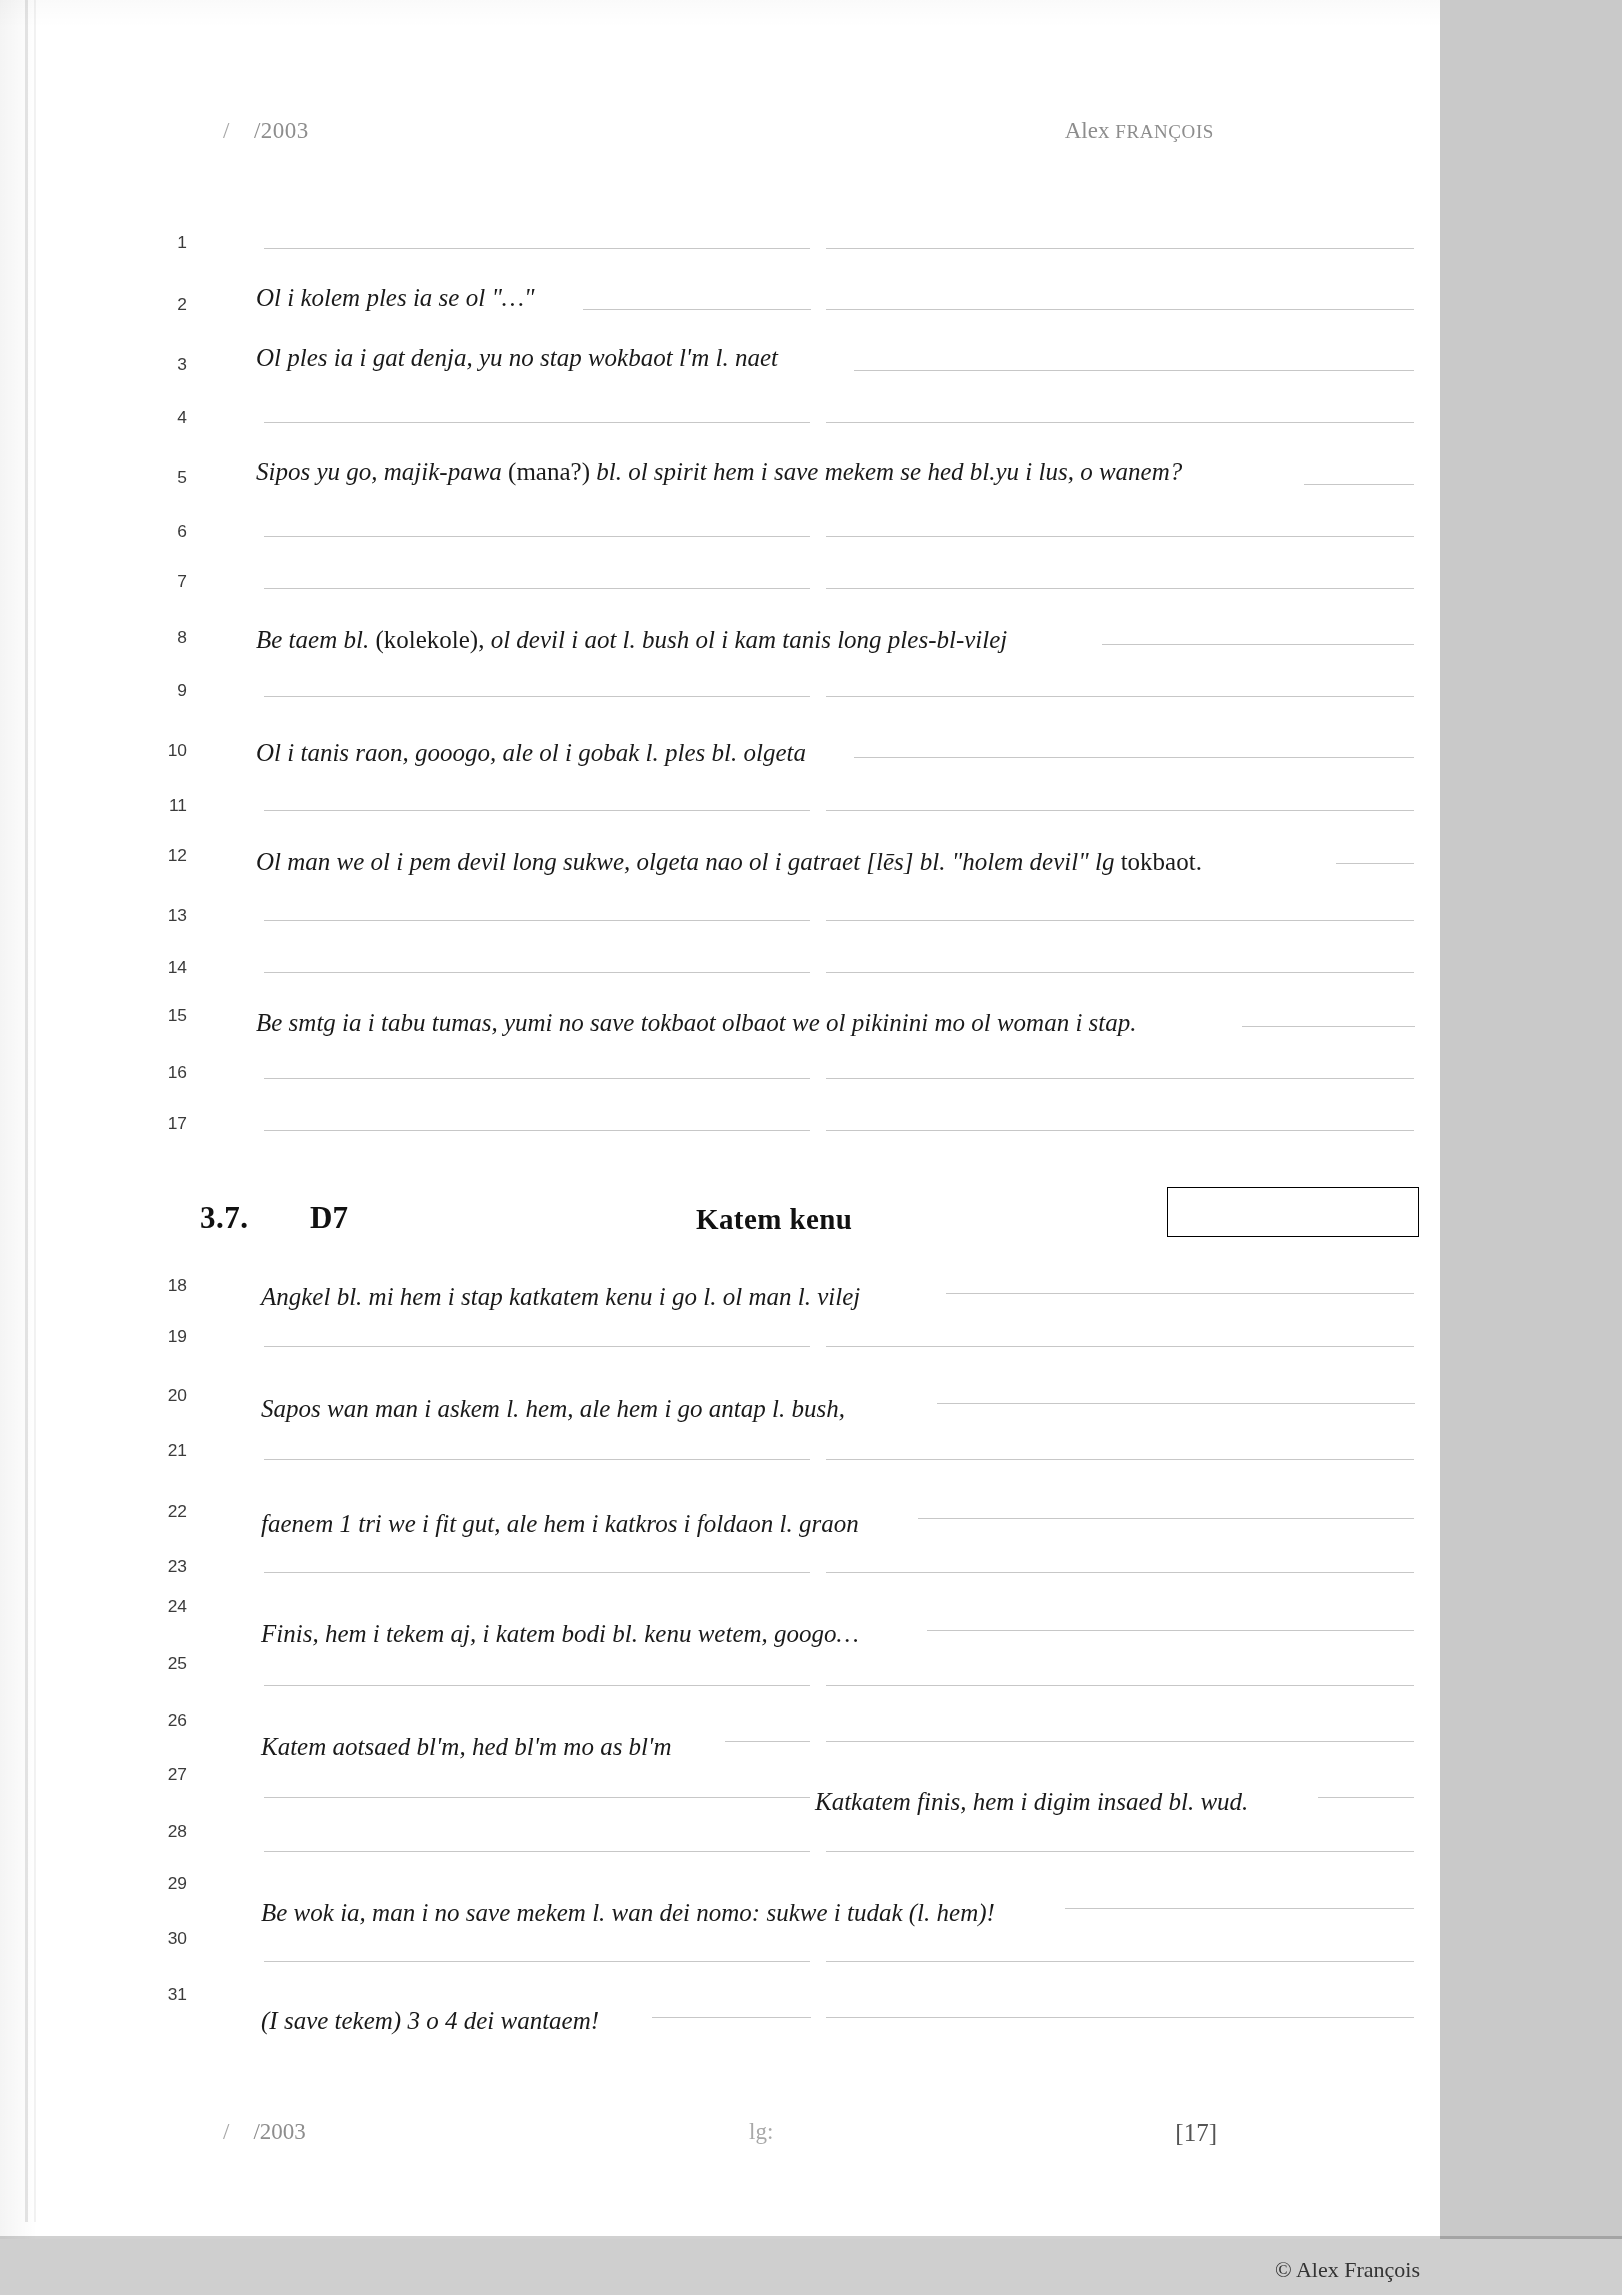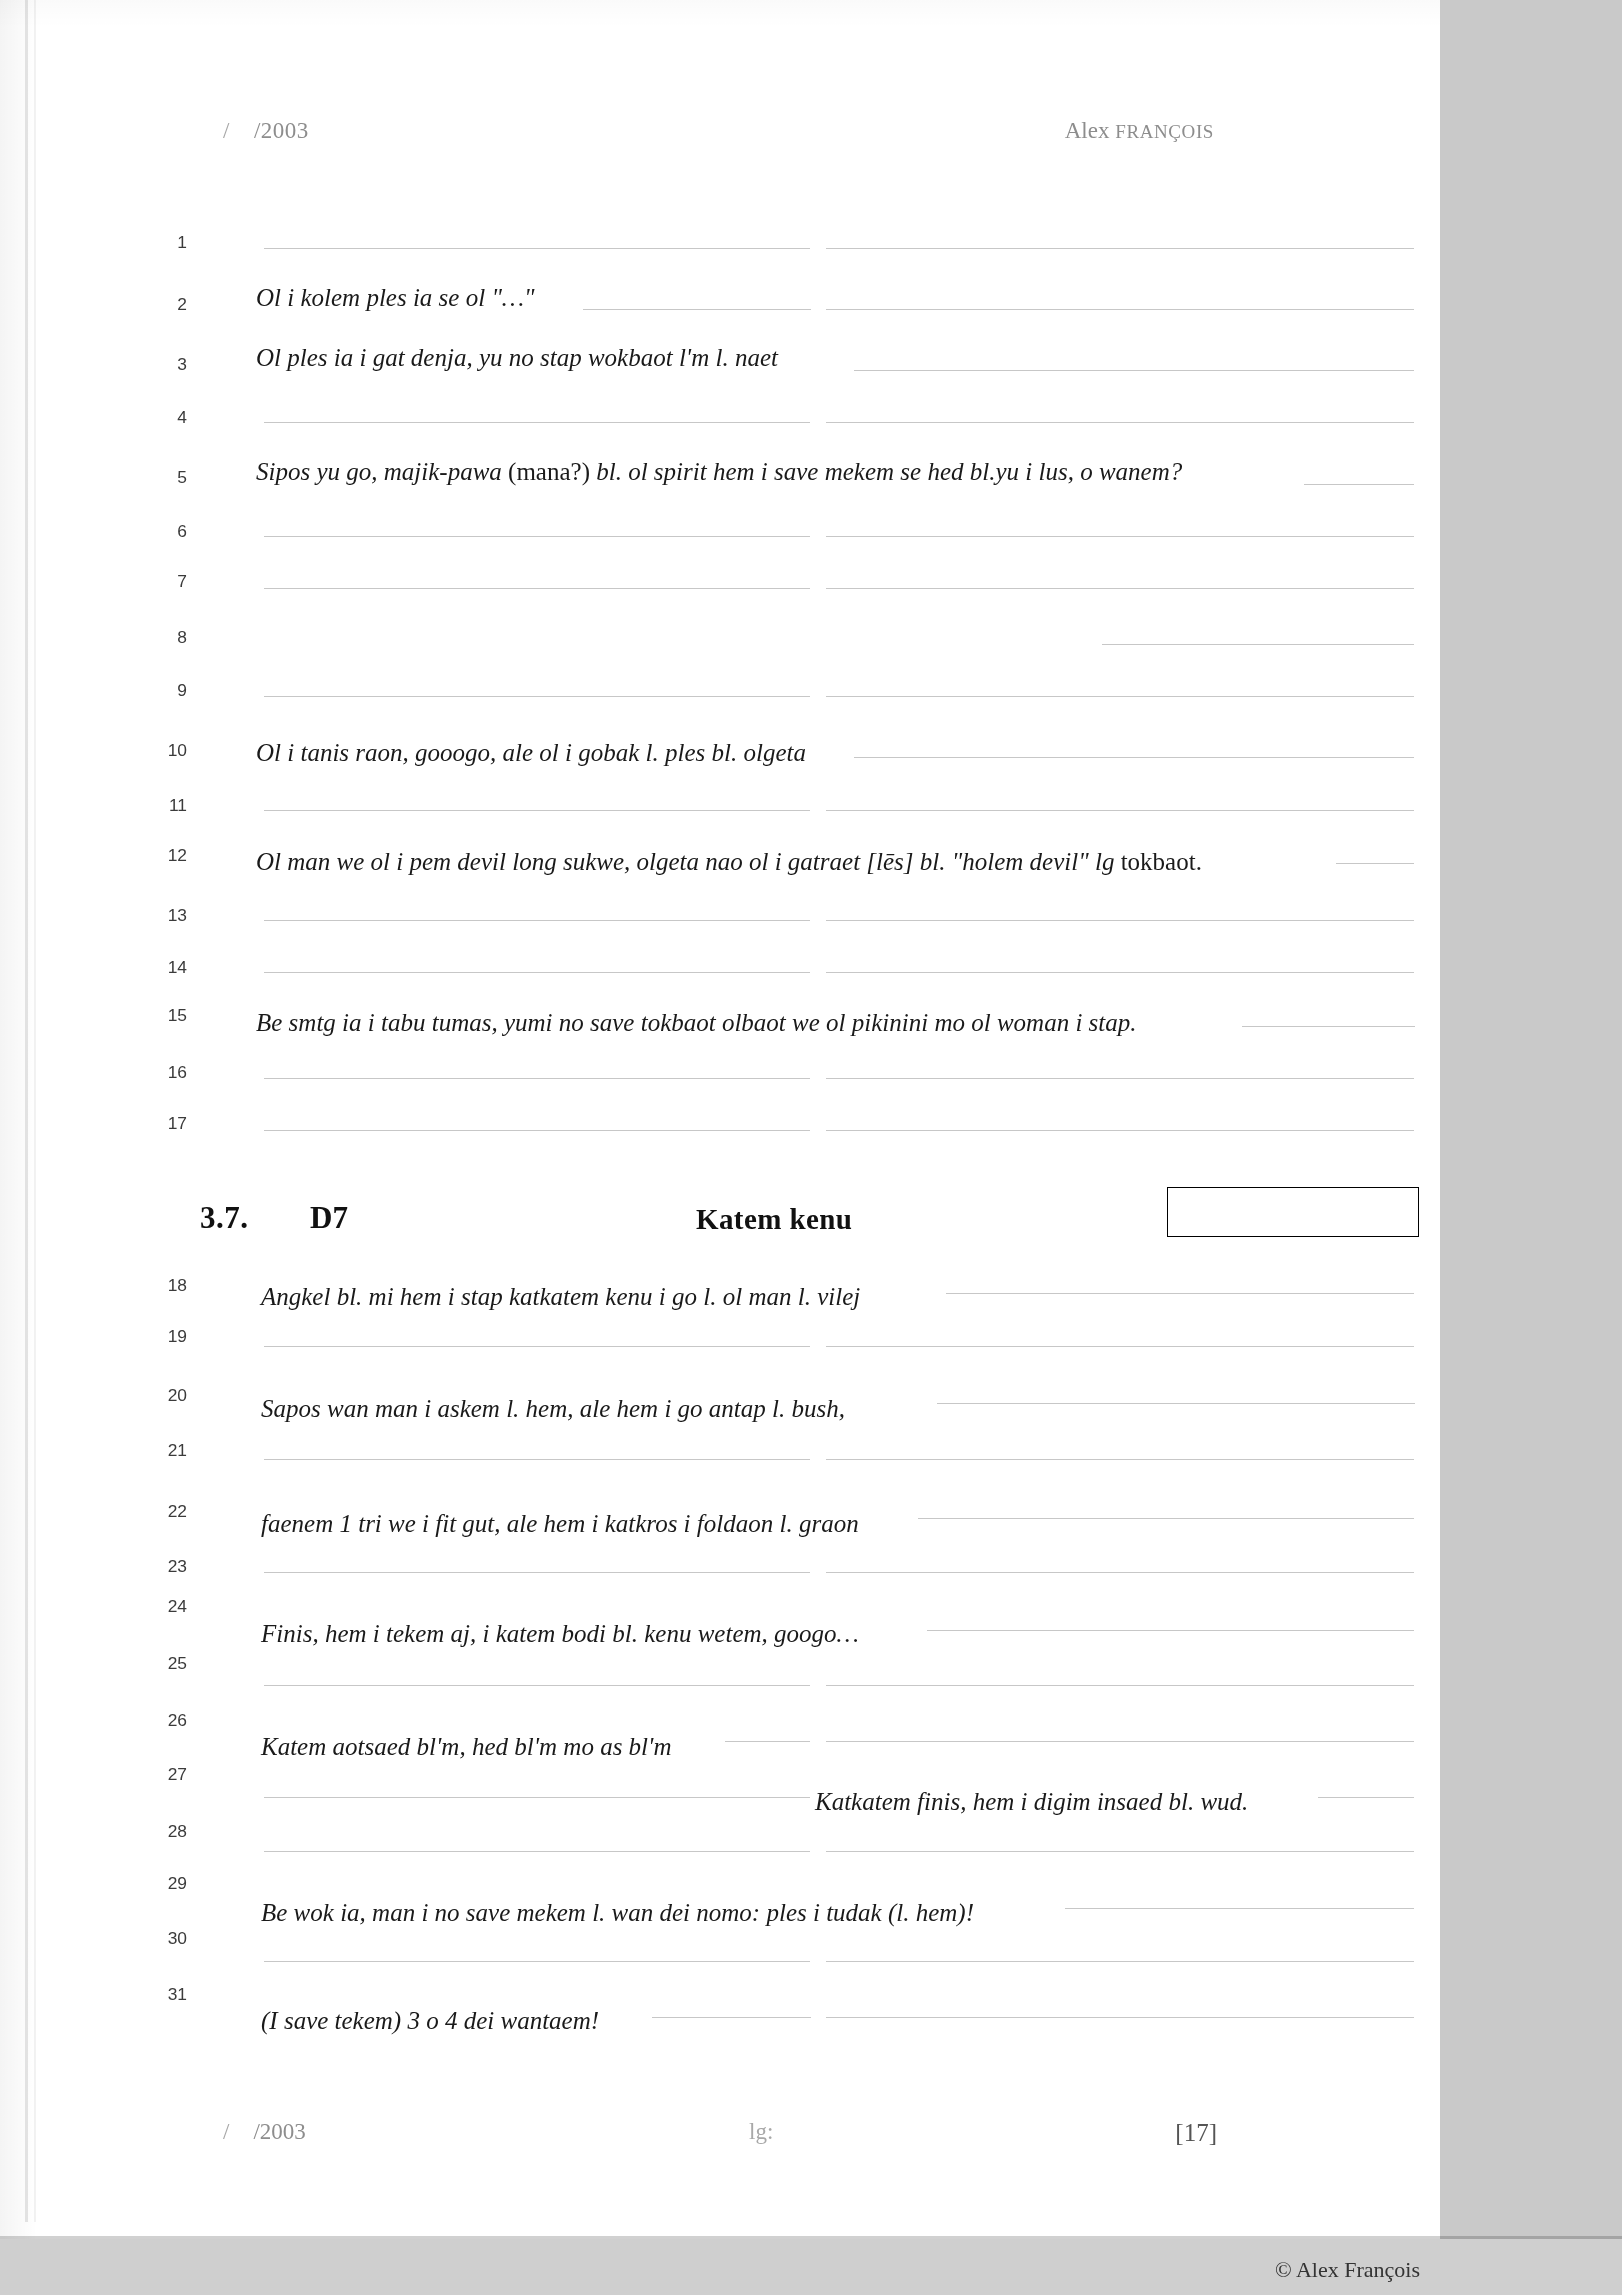--- a/index.html
+++ b/index.html
@@ -258,20 +258,25 @@
 
   <div class="txt" style="left:256px; top:285px;">Ol i kolem ples ia se ol "…"</div>
   <div class="txt" style="left:256px; top:345px;">Ol ples ia i gat denja, yu no stap wokbaot l'm l. naet</div>
 
   <div class="txt" style="left:256px; top:459px;">
     <span>Sipos yu go, majik-pawa</span>
     <span class="rom">(mana?)</span>
     <span>bl. ol spirit hem i save mekem se hed bl.yu i lus, o wanem?</span>
   </div>
 
+  <div class="txt" style="left:256px; top:627px;">
+    <span>Be taem bl.</span>
+    <span class="rom">(kolekole),</span>
+    <span>ol devil i aot l. bush ol i kam tanis long ples-bl-vilej</span>
+  </div>
 
   <div class="txt" style="left:256px; top:740px;">Ol i tanis raon, gooogo, ale ol i gobak l. ples bl. olgeta</div>
 
   <div class="txt" style="left:256px; top:849px;">
     <span>Ol man we ol i pem devil long sukwe, olgeta nao ol i gatraet [lēs] bl. "holem devil" lg</span>
     <span class="rom">tokbaot.</span>
   </div>
 
   <div class="txt" style="left:256px; top:1010px;">Be smtg ia i tabu tumas, yumi no save tokbaot olbaot we ol pikinini mo ol woman i stap.</div>
 
@@ -316,21 +321,21 @@
 
   <div class="rule" style="left:652px; top:2017px; width:159px;"></div>
   <div class="rule" style="left:826px; top:2017px; width:588px;"></div>
 
   <div class="txt" style="left:261px; top:1284px;">Angkel bl. mi hem i stap katkatem kenu i go l. ol man l. vilej</div>
   <div class="txt" style="left:261px; top:1396px;">Sapos wan man i askem l. hem, ale hem i go antap l. bush,</div>
   <div class="txt" style="left:261px; top:1511px;">faenem 1 tri we i fit gut, ale hem i katkros i foldaon l. graon</div>
   <div class="txt" style="left:261px; top:1621px;">Finis, hem i tekem aj, i katem bodi bl. kenu wetem, googo…</div>
   <div class="txt" style="left:261px; top:1734px;">Katem aotsaed bl'm, hed bl'm mo as bl'm</div>
   <div class="txt" style="left:815px; top:1789px;font-style:italic;">Katkatem finis, hem i digim insaed bl. wud.</div>
-  <div class="txt" style="left:261px; top:1900px;">Be wok ia, man i no save mekem l. wan dei nomo: ples i tudak (l. hem)!</div>
+  <div class="txt" style="left:261px; top:1900px;">Be wok ia, man i no save mekem l. wan dei nomo: sukwe i tudak (l. hem)!</div>
   <div class="txt" style="left:261px; top:2008px;">(I save tekem) 3 o 4 dei wantaem!</div>
 
   <div class="ftr ftr-left">
     <span class="hdr-slash">/</span><span>/2003</span>
   </div>
   <div class="ftr ftr-mid">lg:</div>
   <div class="ftr ftr-right">[17]</div>
 
   <div class="smudge" style="left:597px; bottom:16.5px; width:13px; height:18.4px;"></div>
 

